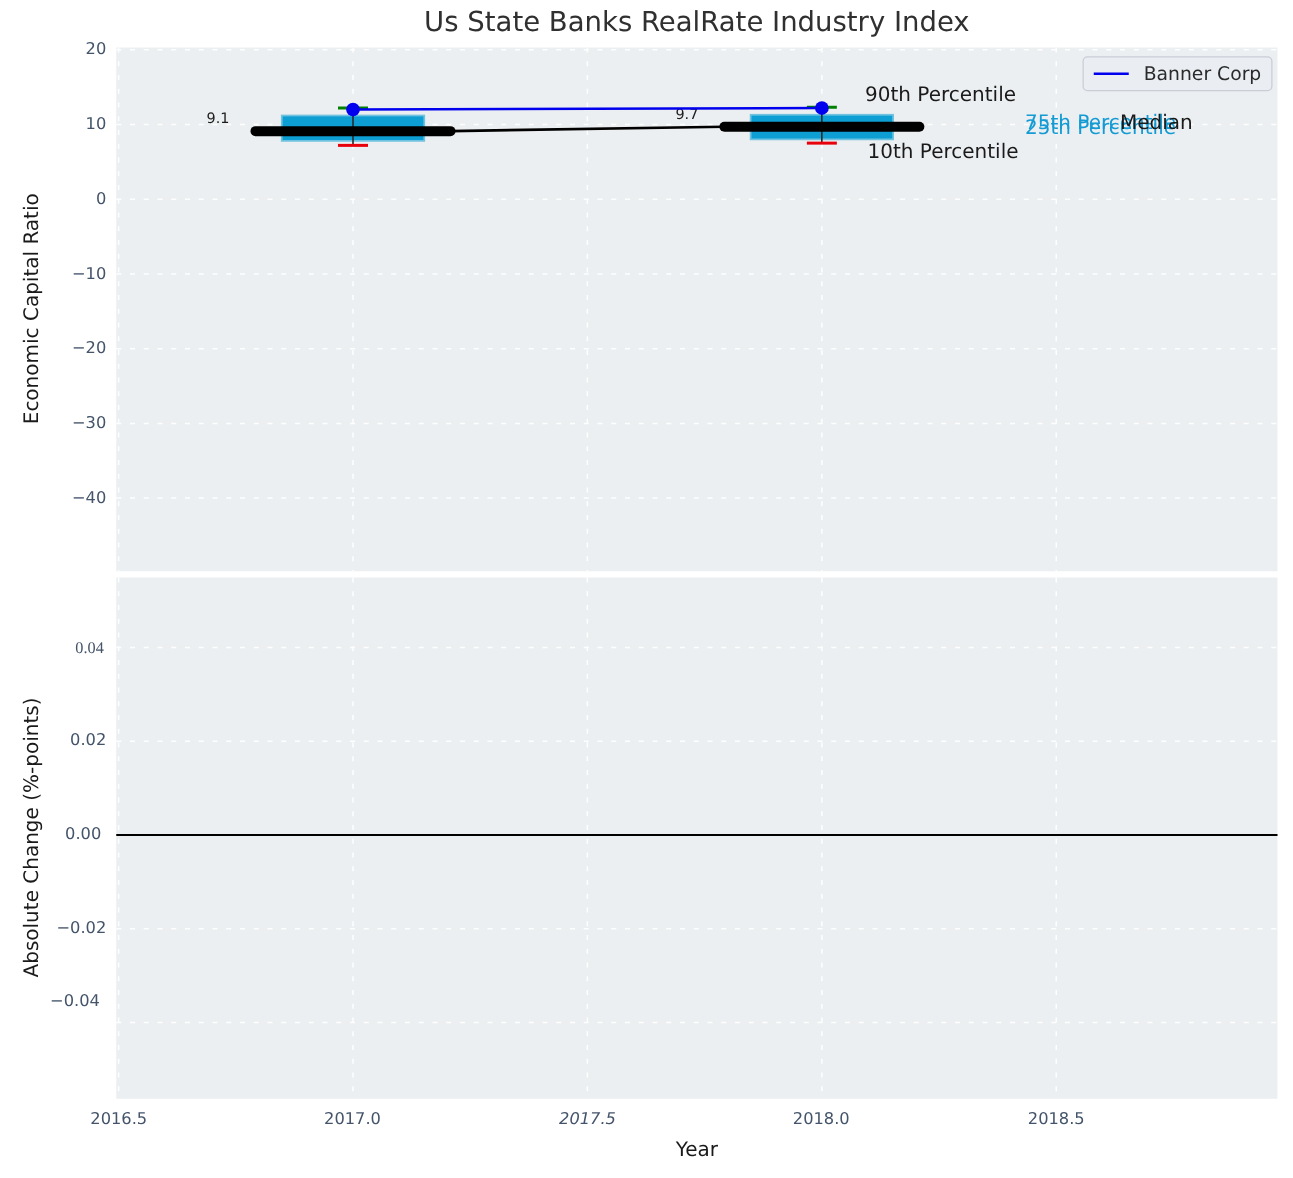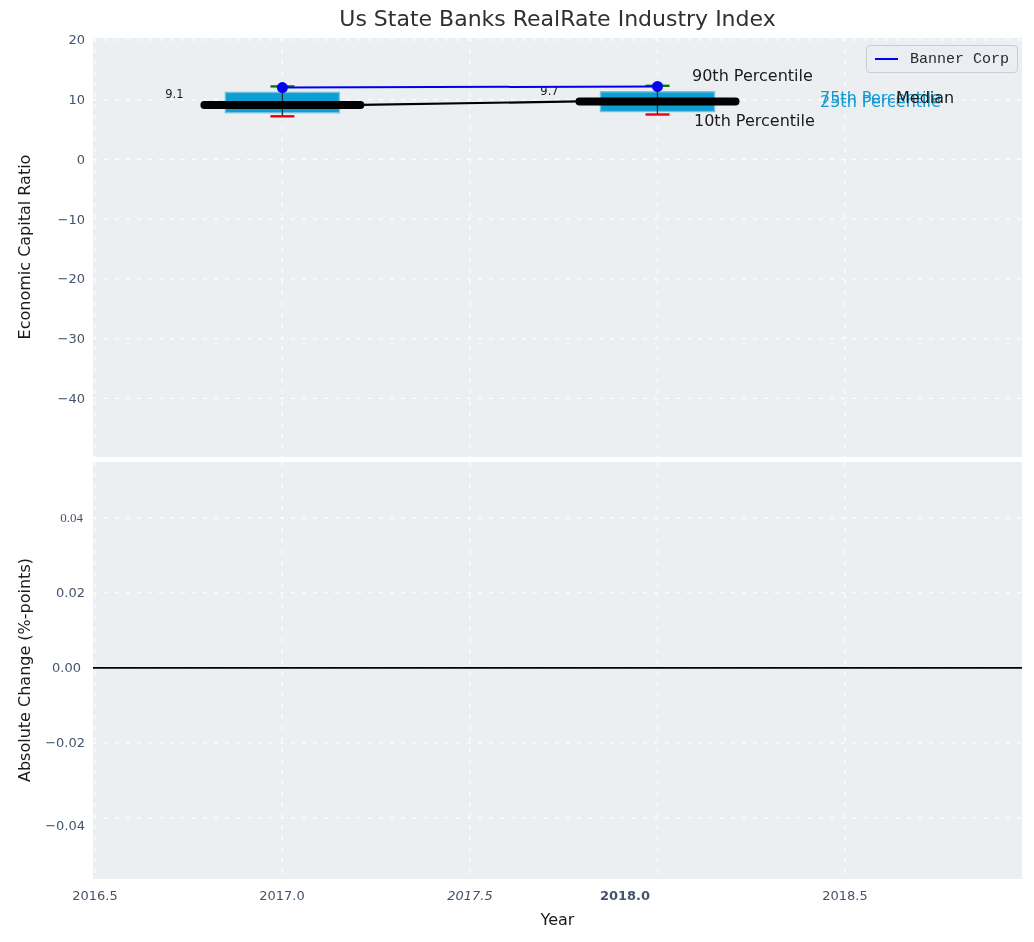--- a/index.html
+++ b/index.html
@@ -19,21 +19,21 @@
   .ylabel{width:420px;height:22px;text-align:center;transform:rotate(-90deg);}
   .xlabel{left:93px;width:929px;top:910px;text-align:center;}
   .pct-label{position:absolute;font-size:16px;line-height:20px;color:#1a1a1a;white-space:nowrap;}
   .pct-cyan{color:#149bd4;}
   .legend{
     position:absolute;left:866px;top:45px;width:152px;height:28px;
     background:rgba(234,236,242,0.85);border:1px solid #c9cdd6;border-radius:4px;
     display:flex;align-items:center;box-sizing:border-box;padding:0 8px;
   }
   .legend-line{width:32px;height:0;border-top:2.2px solid #0000ee;margin-right:12px;}
-  .legend-text{font-size:15px;color:#2a2a2a;white-space:nowrap;font-family:Liberation Mono, monospace;}
+  .legend-text{font-size:15px;color:#2a2a2a;white-space:nowrap;}
 </style>
 </head>
 <body>
 
 <div class="fig">
 
   <div id="canvas">
       <svg class="svg-layer" width="1034" height="942" viewBox="0 0 1034 942">
         <rect x="93" y="38" width="929" height="419" fill="#eceff1"></rect>
         <line x1="94.9" y1="38" x2="94.9" y2="457" stroke="rgba(255,255,255,0.9)" stroke-width="1.2" stroke-dasharray="4 7"></line>
@@ -101,20 +101,20 @@
       <div class="tick ytick" style="left: 35px; top: 90px;">10</div>
       <div class="tick ytick" style="left: 35px; top: 150px;">0</div>
       <div class="tick ytick" style="left: 35px; top: 210px;">−10</div>
       <div class="tick ytick" style="left: 35px; top: 269px;">−20</div>
       <div class="tick ytick" style="left: 35px; top: 329px;">−30</div>
       <div class="tick ytick" style="left: 35px; top: 389px;">−40</div>
       <div class="tick ytick" style="left: 33px; top: 508px; font-family: Liberation Serif, serif;">0.04</div>
       <div class="tick ytick" style="left: 35px; top: 583px;">0.02</div>
       <div class="tick ytick" style="left: 31px; top: 658px;">0.00</div>
       <div class="tick ytick" style="left: 35px; top: 733px;">−0.02</div>
-      <div class="tick ytick" style="left: 35px; top: 816px;">−0.04</div>
+      <div class="tick ytick" style="left: 35px; top: 792px; text-align: center;">−0.04</div>
       <div class="tick xtick" style="left: 60px; top: 886px;">2016.5</div>
       <div class="tick xtick" style="left: 247px; top: 886px;">2017.0</div>
       <div class="tick xtick" style="left: 435px; top: 886px; font-style: italic;">2017.5</div>
-      <div class="tick xtick" style="left: 590px; top: 886px; font-weight: bold;">2018.0</div>
+      <div class="tick xtick" style="left: 622px; top: 886px;">2018.0</div>
       <div class="tick xtick" style="left: 810px; top: 886px;">2018.5</div>
     </div>
 </div>
 
 </body></html>

